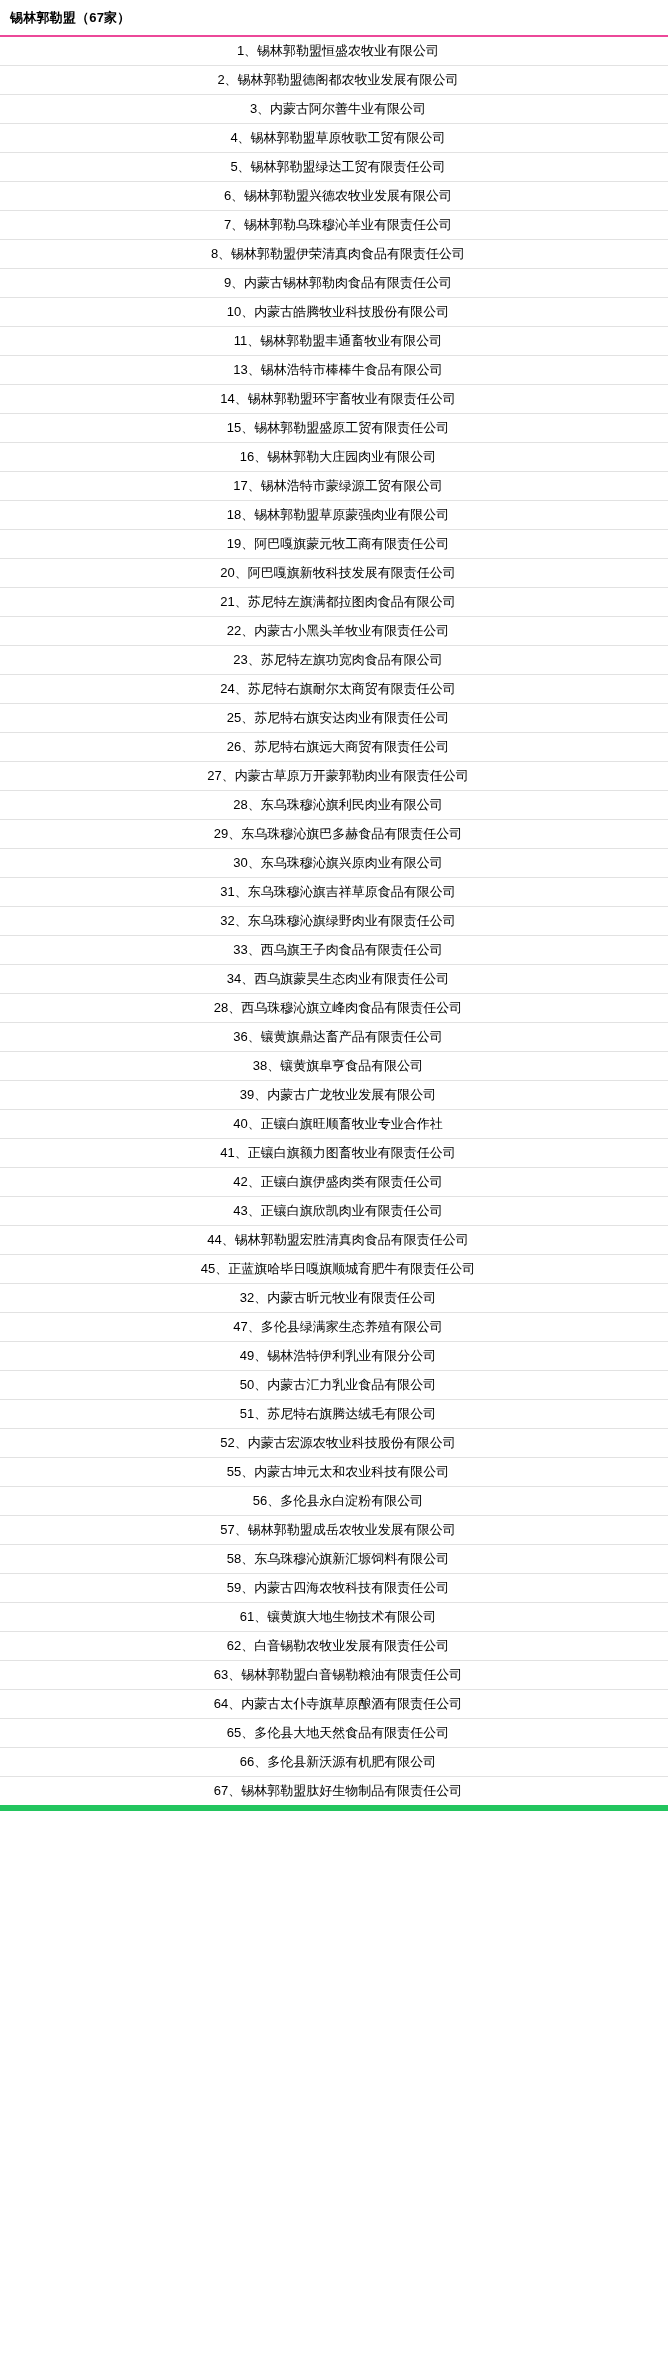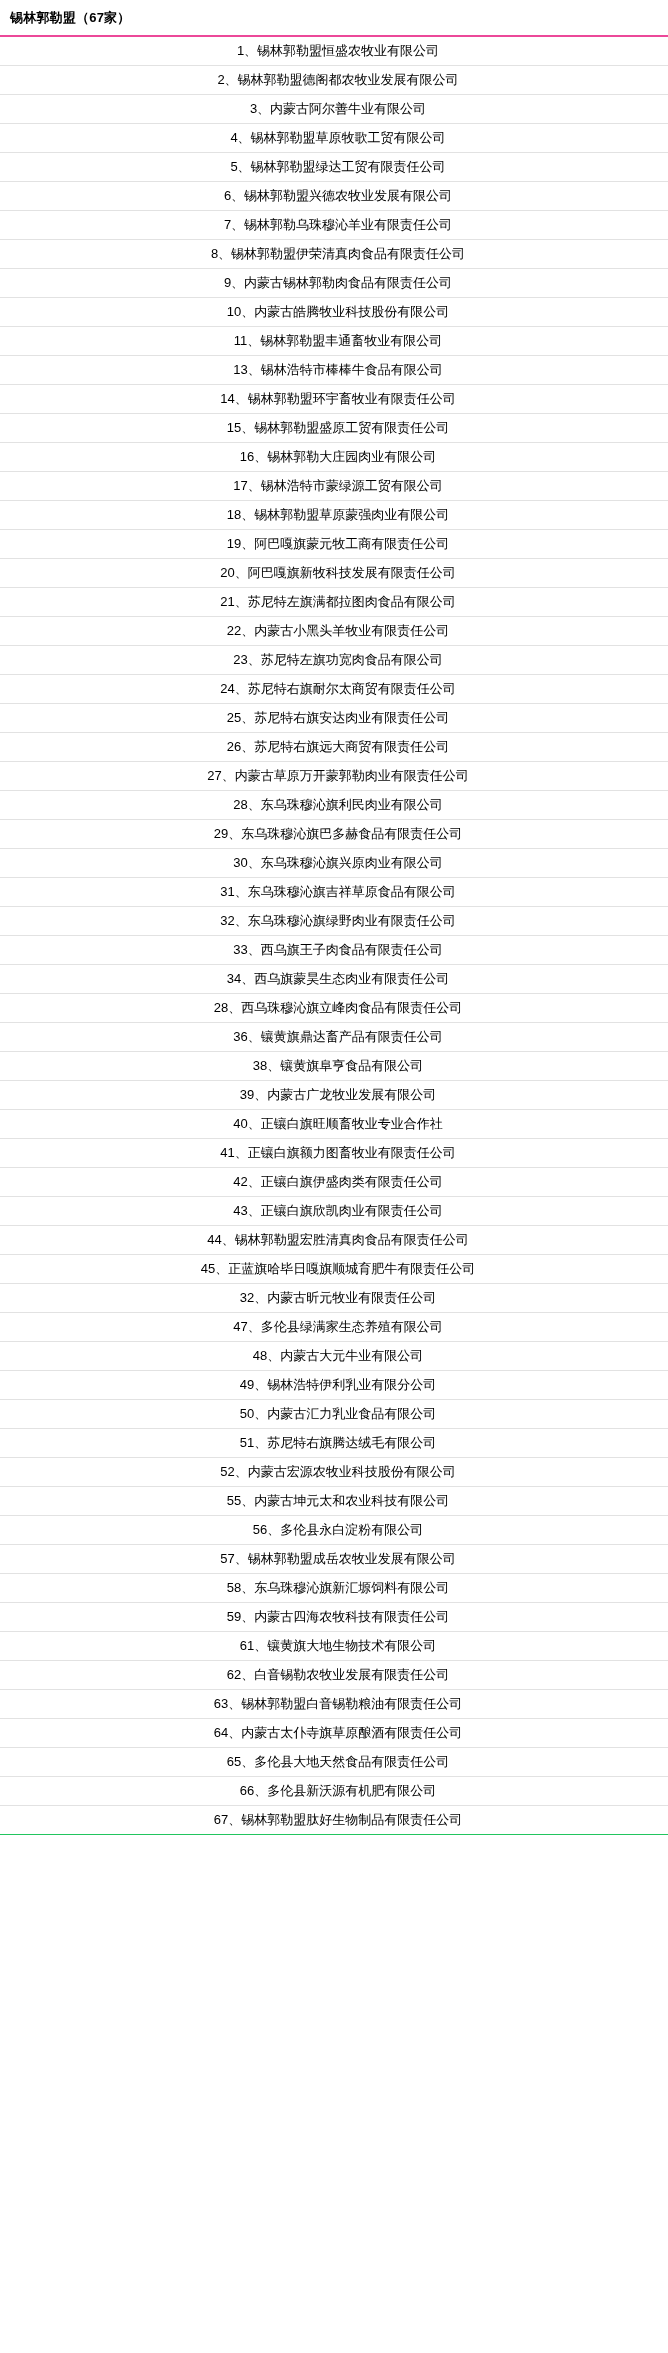--- a/index.html
+++ b/index.html
@@ -39,21 +39,21 @@
     padding: 6px 10px 6px 18px;
     font-size: 13px;
     line-height: 16px;
     color: #000000;
     border-bottom: 1px solid #e2e2e2;
     background: #ffffff;
     white-space: nowrap;
     overflow: hidden;
   }
   .row:last-child {
-    border-bottom: 1px solid #22c55e;
+    border-bottom: 6px solid #22c55e;
   }
   .row .idx {
     display: inline;
   }
   .row .name {
     display: inline;
   }
 </style>
 </head>
 <body>
@@ -99,21 +99,20 @@
       <div class="row"><span class="idx">38、</span><span class="name">镶黄旗阜亨食品有限公司</span></div>
       <div class="row"><span class="idx">39、</span><span class="name">内蒙古广龙牧业发展有限公司</span></div>
       <div class="row"><span class="idx">40、</span><span class="name">正镶白旗旺顺畜牧业专业合作社</span></div>
       <div class="row"><span class="idx">41、</span><span class="name">正镶白旗额力图畜牧业有限责任公司</span></div>
       <div class="row"><span class="idx">42、</span><span class="name">正镶白旗伊盛肉类有限责任公司</span></div>
       <div class="row"><span class="idx">43、</span><span class="name">正镶白旗欣凯肉业有限责任公司</span></div>
       <div class="row"><span class="idx">44、</span><span class="name">锡林郭勒盟宏胜清真肉食品有限责任公司</span></div>
       <div class="row"><span class="idx">45、</span><span class="name">正蓝旗哈毕日嘎旗顺城育肥牛有限责任公司</span></div>
       <div class="row"><span class="idx">32、</span><span class="name">内蒙古昕元牧业有限责任公司</span></div>
       <div class="row"><span class="idx">47、</span><span class="name">多伦县绿满家生态养殖有限公司</span></div>
-      <div class="row"><span class="idx">48、</span><span class="name">内蒙古大元牛业有限公司</span></div>
       <div class="row"><span class="idx">49、</span><span class="name">锡林浩特伊利乳业有限分公司</span></div>
       <div class="row"><span class="idx">50、</span><span class="name">内蒙古汇力乳业食品有限公司</span></div>
       <div class="row"><span class="idx">51、</span><span class="name">苏尼特右旗腾达绒毛有限公司</span></div>
       <div class="row"><span class="idx">52、</span><span class="name">内蒙古宏源农牧业科技股份有限公司</span></div>
       <div class="row"><span class="idx">55、</span><span class="name">内蒙古坤元太和农业科技有限公司</span></div>
       <div class="row"><span class="idx">56、</span><span class="name">多伦县永白淀粉有限公司</span></div>
       <div class="row"><span class="idx">57、</span><span class="name">锡林郭勒盟成岳农牧业发展有限公司</span></div>
       <div class="row"><span class="idx">58、</span><span class="name">东乌珠穆沁旗新汇塬饲料有限公司</span></div>
       <div class="row"><span class="idx">59、</span><span class="name">内蒙古四海农牧科技有限责任公司</span></div>
       <div class="row"><span class="idx">61、</span><span class="name">镶黄旗大地生物技术有限公司</span></div>

